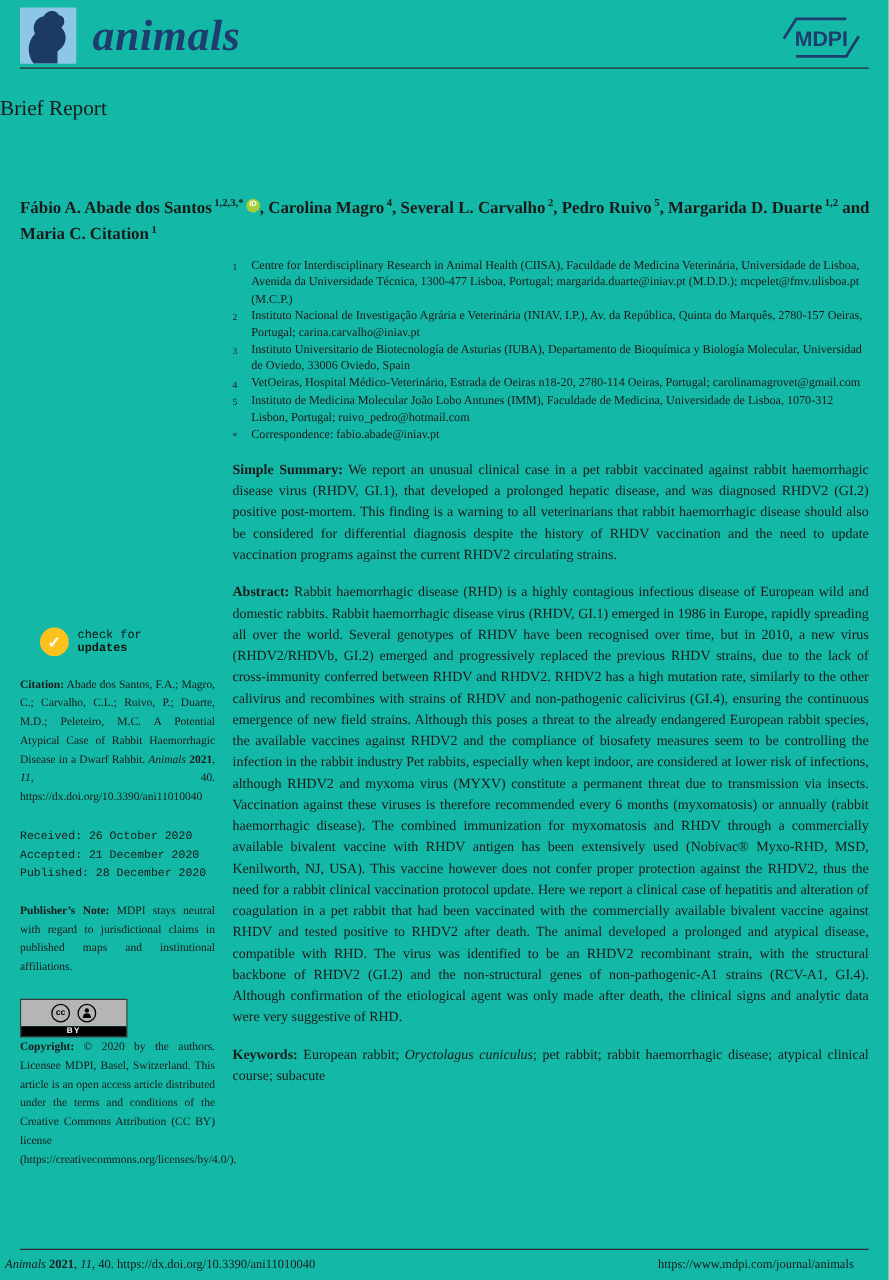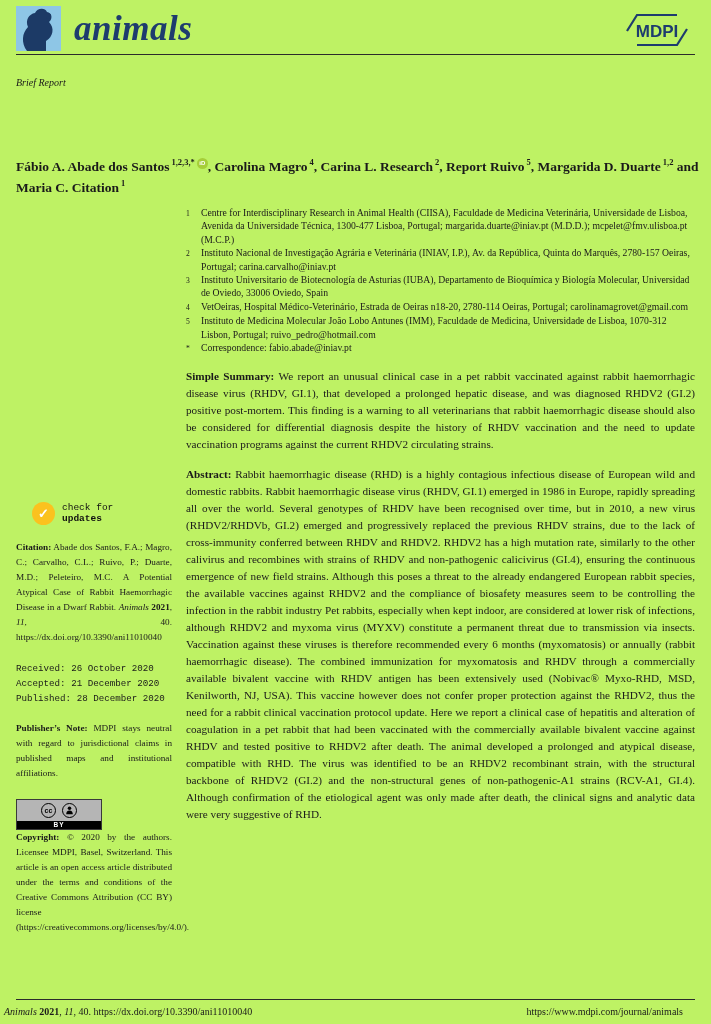--- a/index.html
+++ b/index.html
@@ -1,29 +1,29 @@
 <!DOCTYPE html>
 <html><head>
 <meta charset="utf-8">
 <style>
   * { margin:0; padding:0; box-sizing:border-box; }
   html,body { background:#e9e9e9; }
   .page {
     position:relative; width:711px; height:1024px; margin:0 auto;
-    background:#bef264; overflow:hidden;
+    background:#14b8a6; overflow:hidden;
     font-family:"Liberation Serif", serif; color:#1a1a1a;
   }
   
   .brand { position:absolute; top:6px; left:16px; display:flex; align-items:center; gap:13px; }
   .logo-square { width:45px; height:45px; background:#8ec6e6; display:flex; align-items:flex-end; justify-content:center; overflow:hidden; }
   .journal-name { font-size:35px; font-style:italic; font-weight:bold; color:#1e3c6e; letter-spacing:.5px; }
   .mdpi-logo { position:absolute; top:9px; right:18px; width:72px; height:42px; }
   .header-rule { position:absolute; top:54px; left:16px; width:679px; border:none; border-top:1.6px solid #2b2b2b; }
   
-  .article-type { position:absolute; top:77px; left:16px; font-style:italic; font-size:10px; }
+  .article-type { position:absolute; top:77px; left:0; font-size:17px; }
   .title { position:absolute; top:92px; left:16px; width:678px; font-size:22.5px; font-weight:bold; line-height:1.2; color:#111; }
   .authors { position:absolute; top:156px; left:16px; width:690px; font-weight:bold; font-size:13.5px; line-height:1.5; }
   .authors sup { font-size:8.5px; margin-left:2px; }
   .orcid-badge { display:inline-block; width:11px; height:11px; border-radius:50%; background:#a6ce39; color:#fff;
     font-family:"Liberation Sans", sans-serif; font-size:6px; font-weight:bold; text-align:center; line-height:11px;
     vertical-align:super; margin-left:2px; }
   
   .content-row { position:absolute; top:206px; left:16px; width:679px; display:flex; }
   .sidebar { width:156px; flex:none; padding-top:296px; font-size:9.2px; line-height:15px; }
   .main-col { flex:1; margin-left:14px; }
@@ -75,22 +75,22 @@
       <polyline points="66,20 56,36 16,36" fill="none" stroke="#1e3c6e" stroke-width="2.2"></polyline>
       <text x="36" y="28" text-anchor="middle" font-family="Liberation Sans, sans-serif" font-size="17" font-weight="bold" fill="#1e3c6e">MDPI</text>
     </svg>
   </div>
   <hr class="header-rule">
 
   <div class="article-type">Brief Report</div>
 
   <div class="authors"><span>Fábio A. Abade dos Santos</span><sup>1,2,3,*</sup><span class="orcid-badge">iD</span><span>, </span>
 <span>Carolina Magro</span><sup>4</sup><span>, </span>
-<span>Carina L. Research</span><sup>2</sup><span>, </span>
-<span>Report Ruivo</span><sup>5</sup><span>, </span>
+<span>Several L. Carvalho</span><sup>2</sup><span>, </span>
+<span>Pedro Ruivo</span><sup>5</sup><span>, </span>
 <span>Margarida D. Duarte</span><sup>1,2</sup>
 <span>and </span><span>Maria C. Citation</span><sup>1</sup></div>
 
   <div class="content-row">
 
     <aside class="sidebar">
       <div class="update-badge">
         <span class="check-circle">✓</span>
         <span class="badge-text"><span>check for</span><br><b>updates</b></span>
       </div>
@@ -146,20 +146,21 @@
         <div class="aff-row">
             <span class="aff-num">*</span>
             <span class="aff-text">Correspondence: fabio.abade@iniav.pt</span>
           </div>
       </div>
 
       <p class="para"><b class="inline-label">Simple Summary:</b> <span>We report an unusual clinical case in a pet rabbit vaccinated against rabbit haemorrhagic disease virus (RHDV, GI.1), that developed a prolonged hepatic disease, and was diagnosed RHDV2 (GI.2) positive post-mortem. This finding is a warning to all veterinarians that rabbit haemorrhagic disease should also be considered for differential diagnosis despite the history of RHDV vaccination and the need to update vaccination programs against the current RHDV2 circulating strains.</span></p>
 
       <p class="para"><b class="inline-label">Abstract:</b> <span>Rabbit haemorrhagic disease (RHD) is a highly contagious infectious disease of European wild and domestic rabbits. Rabbit haemorrhagic disease virus (RHDV, GI.1) emerged in 1986 in Europe, rapidly spreading all over the world. Several genotypes of RHDV have been recognised over time, but in 2010, a new virus (RHDV2/RHDVb, GI.2) emerged and progressively replaced the previous RHDV strains, due to the lack of cross-immunity conferred between RHDV and RHDV2. RHDV2 has a high mutation rate, similarly to the other calivirus and recombines with strains of RHDV and non-pathogenic calicivirus (GI.4), ensuring the continuous emergence of new field strains. Although this poses a threat to the already endangered European rabbit species, the available vaccines against RHDV2 and the compliance of biosafety measures seem to be controlling the infection in the rabbit industry Pet rabbits, especially when kept indoor, are considered at lower risk of infections, although RHDV2 and myxoma virus (MYXV) constitute a permanent threat due to transmission via insects. Vaccination against these viruses is therefore recommended every 6 months (myxomatosis) or annually (rabbit haemorrhagic disease). The combined immunization for myxomatosis and RHDV through a commercially available bivalent vaccine with RHDV antigen has been extensively used (Nobivac® Myxo-RHD, MSD, Kenilworth, NJ, USA). This vaccine however does not confer proper protection against the RHDV2, thus the need for a rabbit clinical vaccination protocol update. Here we report a clinical case of hepatitis and alteration of coagulation in a pet rabbit that had been vaccinated with the commercially available bivalent vaccine against RHDV and tested positive to RHDV2 after death. The animal developed a prolonged and atypical disease, compatible with RHD. The virus was identified to be an RHDV2 recombinant strain, with the structural backbone of RHDV2 (GI.2) and the non-structural genes of non-pathogenic-A1 strains (RCV-A1, GI.4). Although confirmation of the etiological agent was only made after death, the clinical signs and analytic data were very suggestive of RHD.</span></p>
 
+      <p class="para"><b class="inline-label">Keywords:</b> <span>European rabbit; </span><i>Oryctolagus cuniculus</i><span>; pet rabbit; rabbit haemorrhagic disease; atypical clinical course; subacute</span></p>
     </main>
   </div>
 
   <hr class="footer-rule">
   <div class="footer">
     <div><i>Animals</i><span> </span><b>2021</b><span>, </span><i>11</i><span>, 40. https://dx.doi.org/10.3390/ani11010040</span></div>
     <div>https://www.mdpi.com/journal/animals</div>
   </div>
 
 </div>

